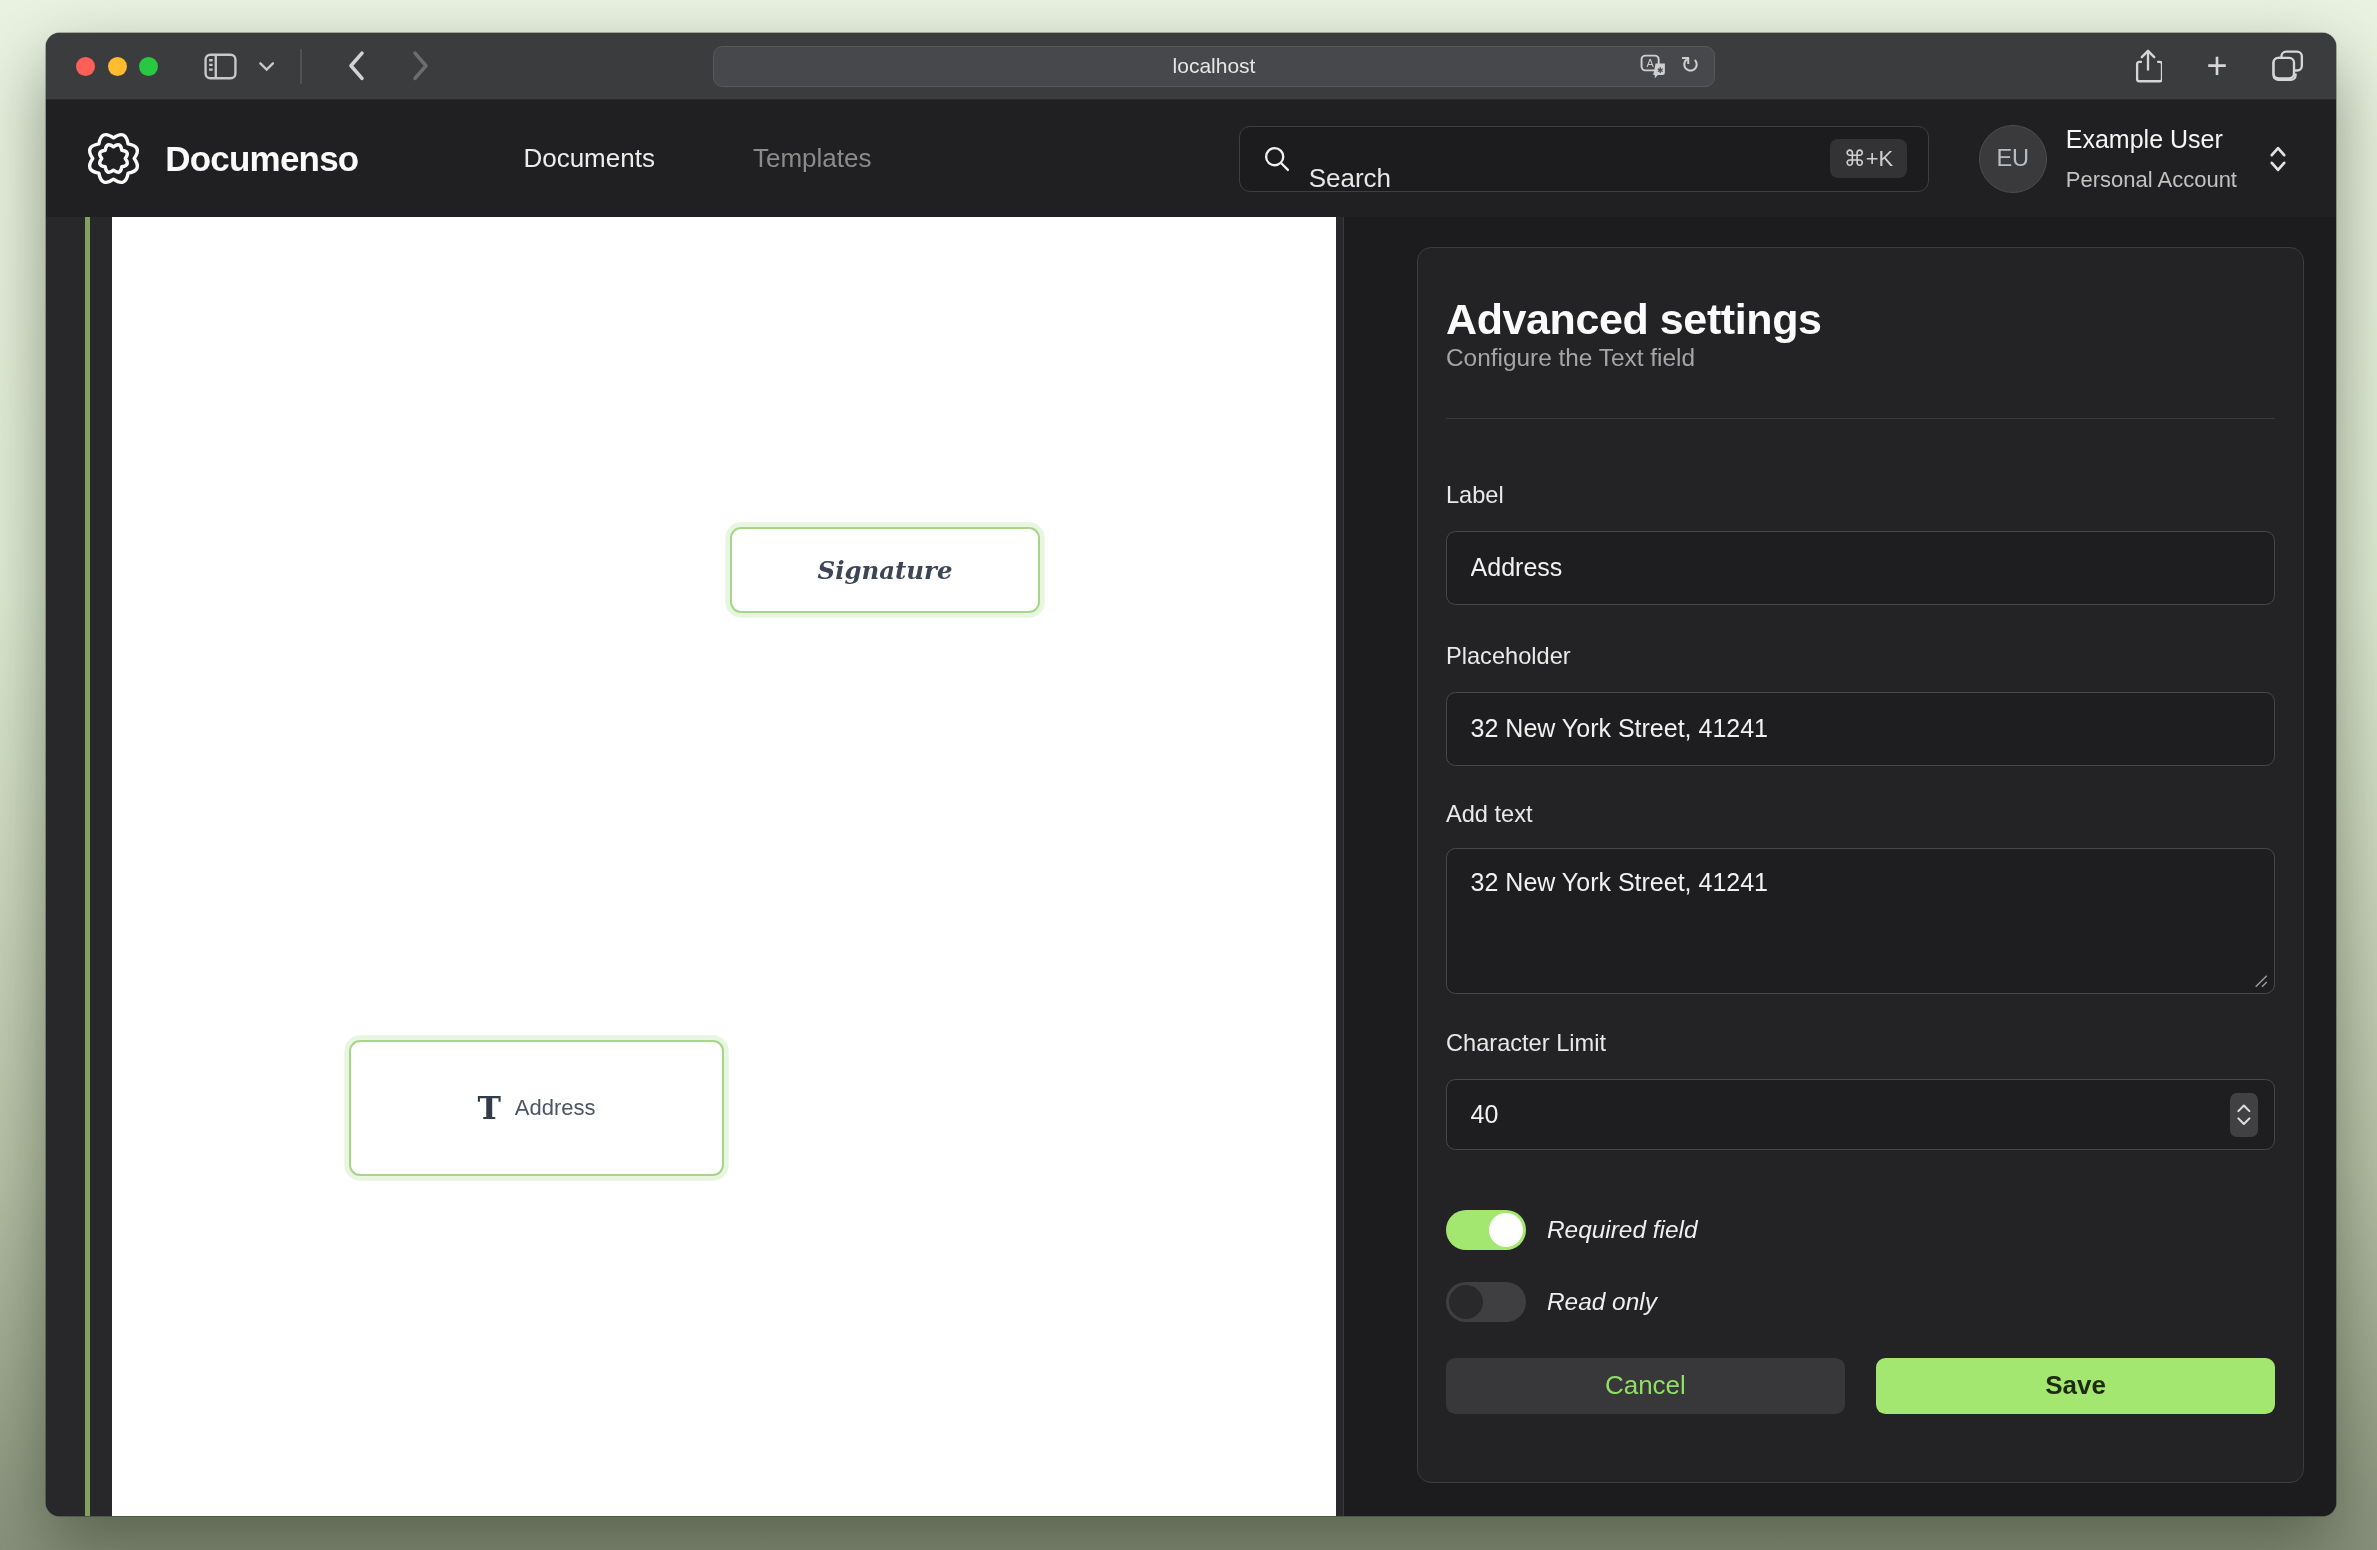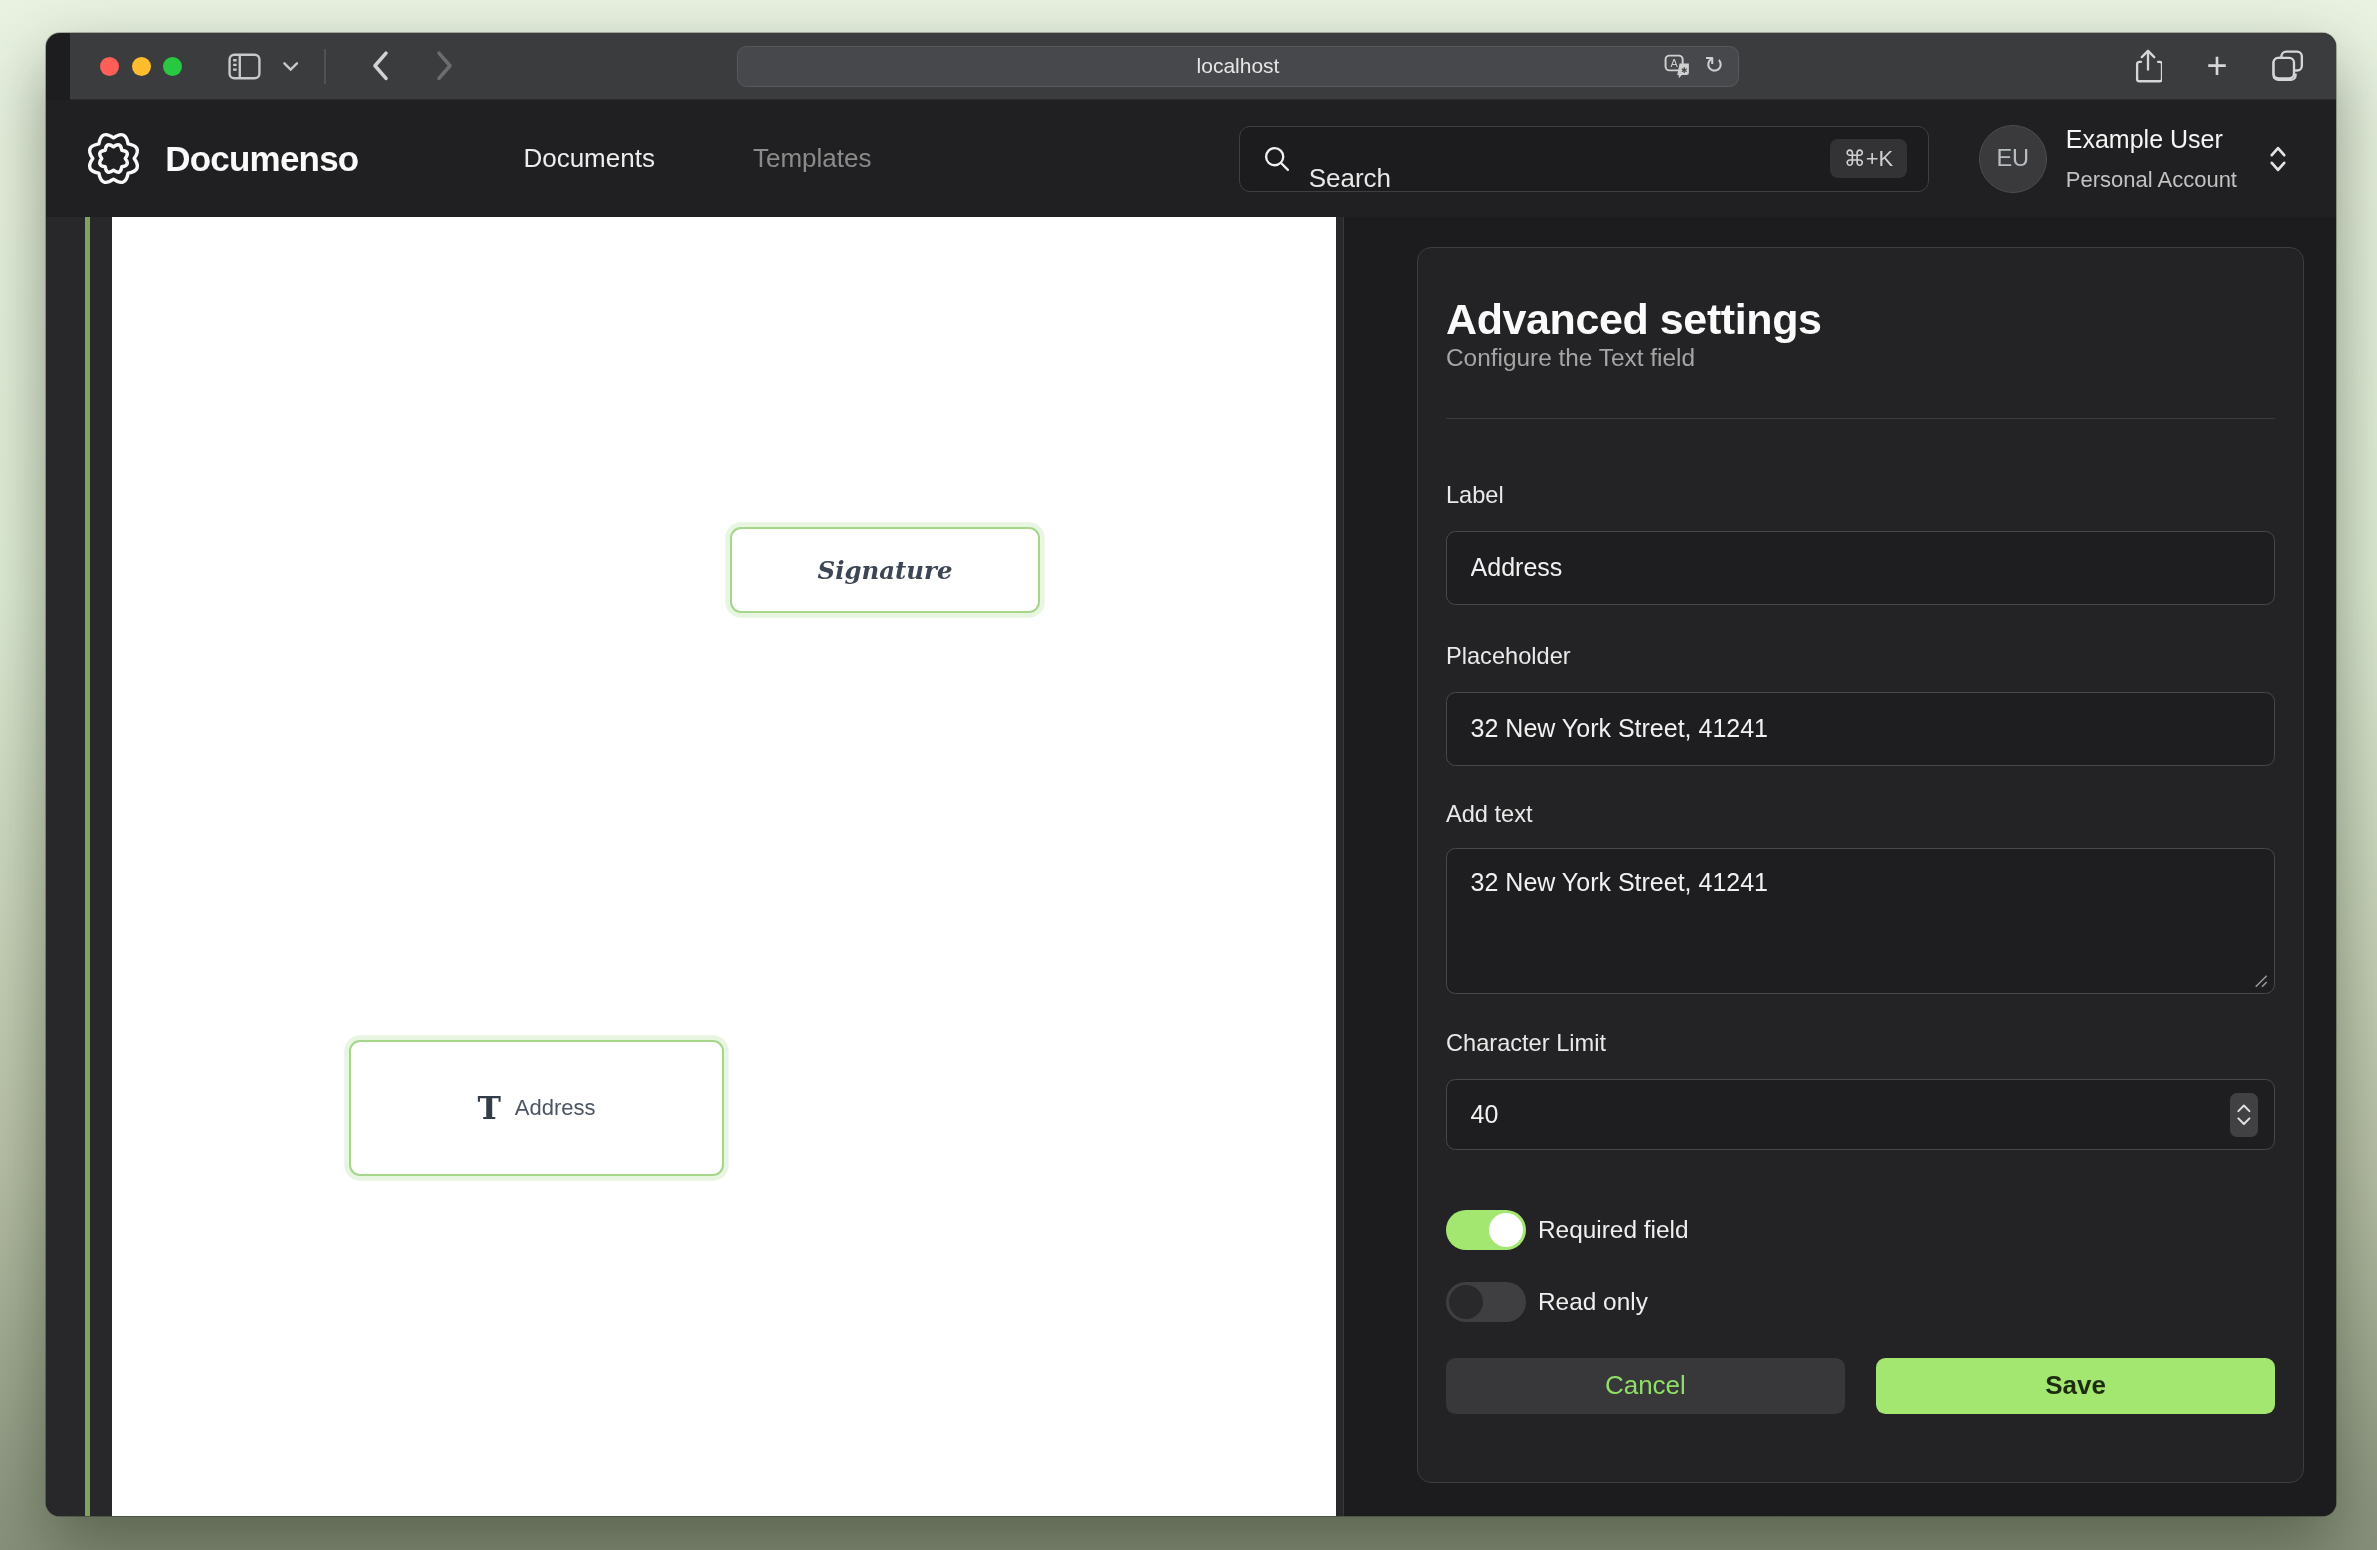--- a/index.html
+++ b/index.html
@@ -10,21 +10,21 @@
   }
   
   .window{
     position:absolute; left:46px; top:33px; width:2290px; height:1483px;
     border-radius:14px; overflow:hidden; display:flex; flex-direction:column;
     box-shadow:0 30px 71px rgba(40,50,30,.5), 0 0 0 0.8px rgba(0,0,0,.35);
     background:#1d1d1f;
   }
   .titlebar{
     height:67px; flex:0 0 67px; background:#3b3c3e; border-bottom:0.8px solid #2a2a2c;
-    display:flex; align-items:center; padding:0 30px; position:relative;margin-left:24px;
+    display:flex; align-items:center; padding:0 30px; position:relative;
   }
   .lights{ display:flex; gap:12.6px; }
   .light{ width:19px; height:19px; border-radius:50%; }
   .light.red{ background:#ff5f57; } .light.yellow{ background:#febc2e; } .light.green{ background:#28c840; }
   .tb-group{ display:flex; align-items:center; margin-left:46px; gap:20.5px; }
   .tb-sep{ width:1.6px; height:35px; background:#505153; margin:0 4.7px; }
   .tb-icon{ display:flex; align-items:center; justify-content:center; }
   .urlbar{
     position:absolute; left:667px; top:12.6px; width:1002px; height:41px;
     background:#47484b; border:0.8px solid #58595c; border-radius:9.5px;
@@ -105,21 +105,21 @@
     resize:none; outline:none; display:block;
   }
   .resize-grip{ position:absolute; right:6.3px; bottom:6.3px; cursor:nwse-resize; }
   .num-wrap{ position:relative; margin-top:22px; }
   .num-wrap .f-input{ margin-top:0; height:71px; }
   .stepper{
     position:absolute; right:17.3px; top:13.4px; width:28px; height:44px; background:#414144;
     border-radius:7px; display:flex; flex-direction:column; align-items:center; justify-content:center; gap:3.2px;
     cursor:pointer;
   }
-  .toggle-row{ display:flex; align-items:center; gap:12px; }
+  .toggle-row{ display:flex; align-items:center; gap:21px;font-style:italic; }
   .toggle-row.first{ margin-top:60px; } .toggle-row.second{ margin-top:31.5px; }
   .toggle{ width:80px; height:40px; border-radius:20.5px; position:relative; cursor:pointer; }
   .toggle.on{ background:#a3e771; }
   .toggle.off{ background:#3f3f41; }
   .knob{ position:absolute; top:3.2px; width:34px; height:34px; border-radius:50%; }
   .toggle.on .knob{ right:3.2px; background:#ffffff; }
   .toggle.off .knob{ left:3.2px; background:#29292b; }
   .toggle-label{ color:#efefef; font-size:24.4px; font-weight:500; }
   .btn-row{ margin-top:36px; display:flex; gap:31.5px; }
   .btn{ flex:1; height:56px; border:none; border-radius:9.5px; font-size:26px; cursor:pointer;

